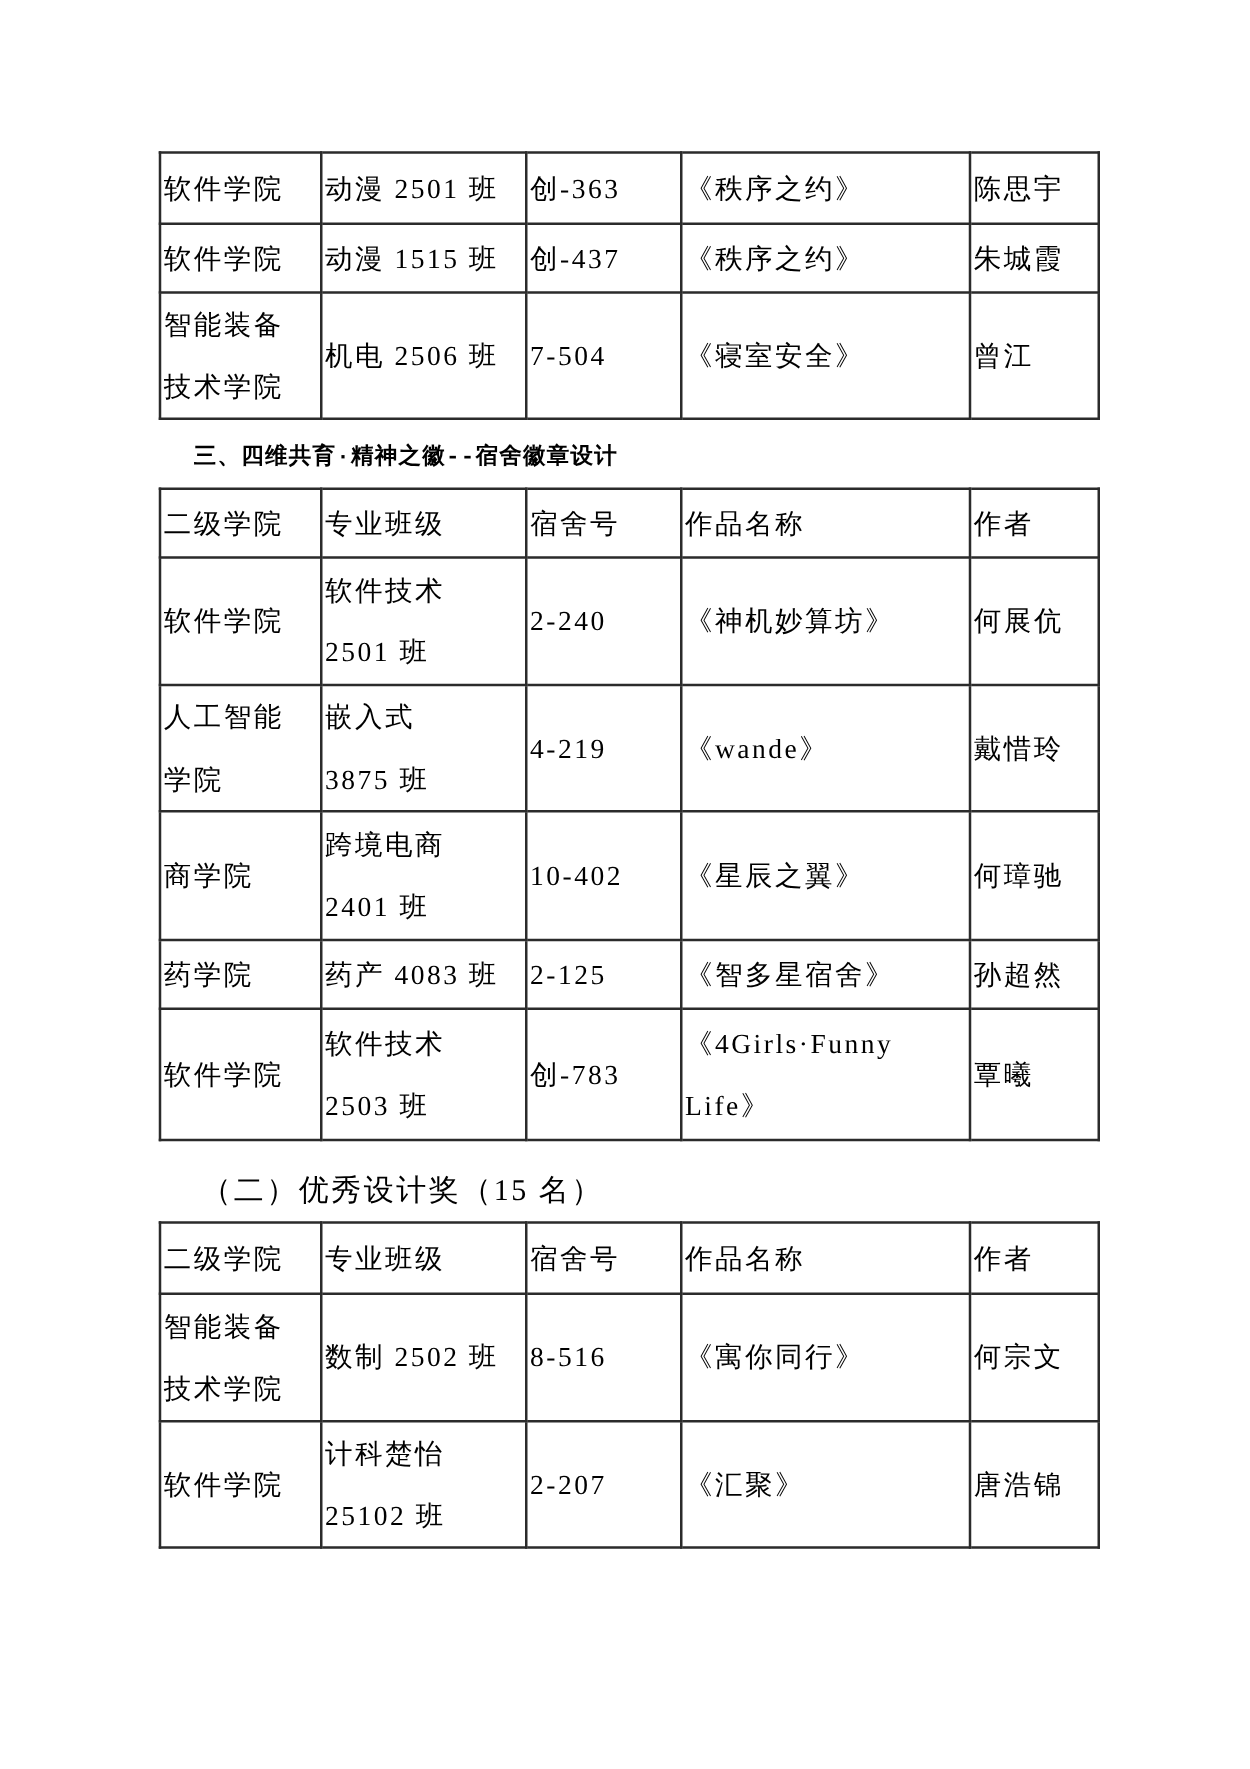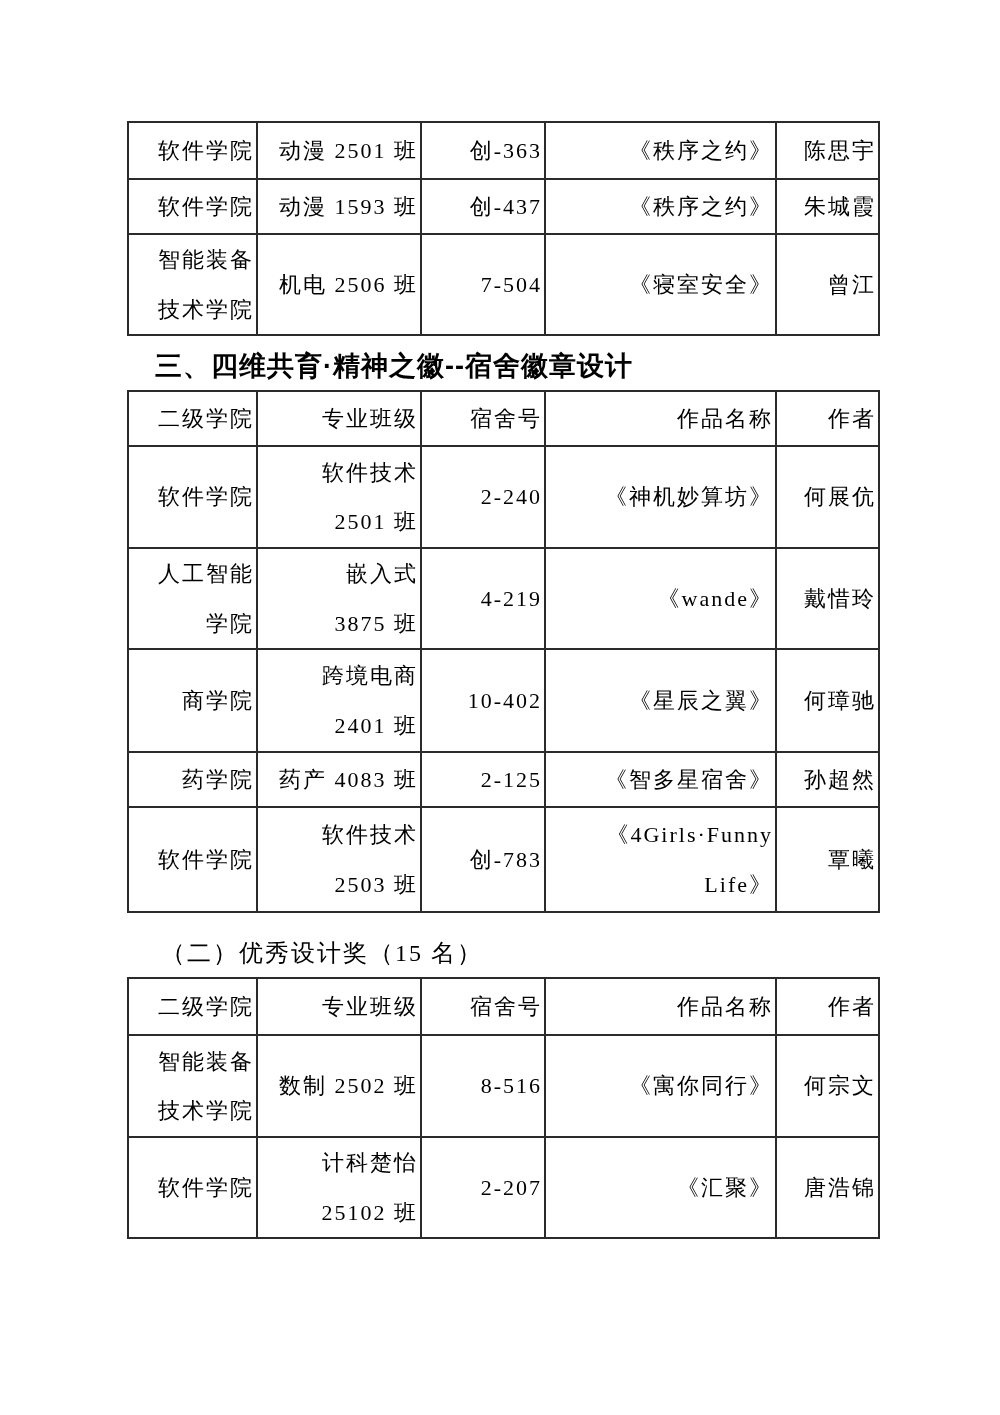--- a/index.html
+++ b/index.html
@@ -20,21 +20,21 @@
     top: 0;
     width: 751px;
   }
   table.doc {
     border-collapse: collapse;
     table-layout: fixed;
     width: 751px;
   }
   table.doc td, table.doc th {
     border: 2px solid #2b2b2b;
-    text-align: right;
+    text-align: left;
     vertical-align: middle;
     font-size: 22px;
     font-weight: normal;
     line-height: 2.25;
     letter-spacing: 2px;
     white-space: pre-line;
     padding: 0 2px;
     overflow: hidden;
   }
   .t1 { margin-top: 121px; }
@@ -42,23 +42,23 @@
   tr.h57 { height: 57px; }
   tr.h97 { height: 97px; }
   tr.h100 { height: 100px; }
   tr.h101 { height: 101px; }
   tr.h102 { height: 102px; }
   tr.h103 { height: 103px; }
   tr.h105 { height: 105px; }
   .section-heading {
     margin: 10px 0 4px;
     padding-left: 28px;
-    font-family: Liberation Sans, sans-serif;
+    font-family: Liberation Mono, monospace;
     font-weight: bold;
-    font-size: 27px;
+    font-size: 18px;
     line-height: 40px;
     letter-spacing: 1px;
   }
   .subsection {
     margin: 4px 0 8px;
     padding-left: 34px;
     font-size: 24px;
     line-height: 36px;
     letter-spacing: 2px;
   }
@@ -85,21 +85,21 @@
     <tbody>
       <tr class="h57">
         <td>软件学院</td>
         <td>动漫 2501 班</td>
         <td>创-363</td>
         <td>《秩序之约》</td>
         <td>陈思宇</td>
       </tr>
       <tr class="h55">
         <td>软件学院</td>
-        <td>动漫 1593 班</td>
+        <td>动漫 1515 班</td>
         <td>创-437</td>
         <td>《秩序之约》</td>
         <td>朱城霞</td>
       </tr>
       <tr class="h97">
         <td>智能装备
 技术学院</td>
         <td>机电 2506 班</td>
         <td>7-504</td>
         <td>《寝室安全》</td>

